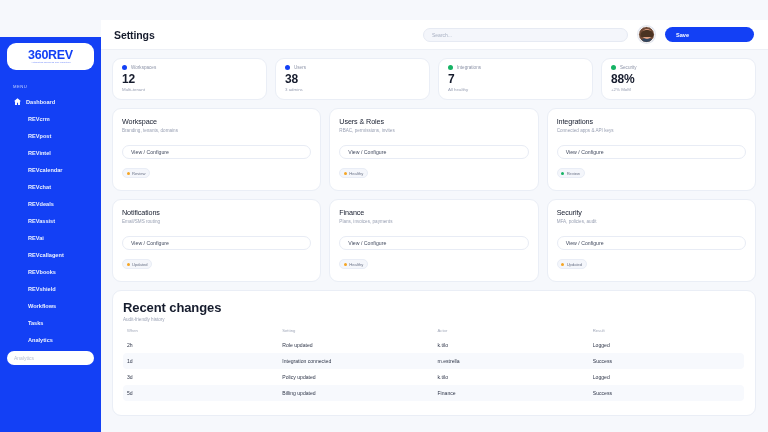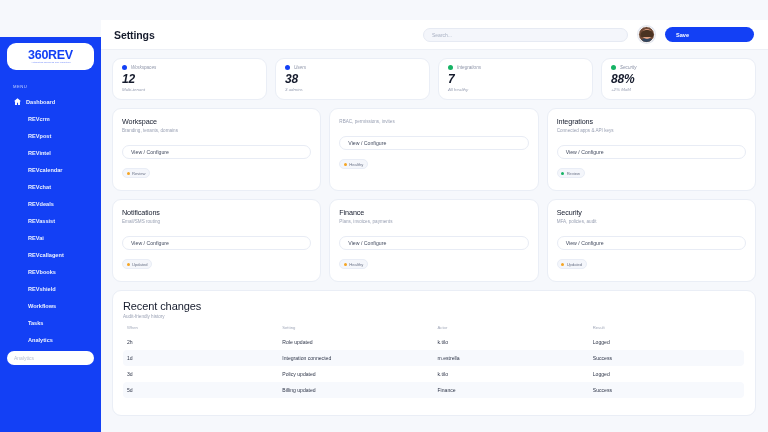--- a/index.html
+++ b/index.html
@@ -134,21 +134,20 @@
 
   
   .stats { display: flex; gap: 8px; margin-bottom: 8px; }
   .stat {
     flex: 1;
     background: #ffffff;
     border: 1px solid #eaeef6;
     border-radius: 9px;
     padding: 6px 9px 7px 9px;
     height: 42px;
-    font-style: italic;
   }
   .stat-head { display: flex; align-items: center; gap: 4px; margin-bottom: 2px; }
   .dot { width: 5px; height: 5px; border-radius: 50%; flex: 0 0 5px; }
   .stat-label { font-size: 4.6px; color: #8d94a8; }
   .stat-value { font-size: 12px; font-weight: bold; color: #161c2d; line-height: 14px; letter-spacing: -0.2px; }
   .stat-sub { font-size: 4.4px; color: #9aa1b4; margin-top: 1px; }
 
   
   .card-grid { display: grid; grid-template-columns: repeat(3, 1fr); gap: 8px; margin-bottom: 8px; }
   .card {
@@ -189,21 +188,21 @@
   .badge .bdot { width: 3px; height: 3px; border-radius: 50%; }
 
   
   .panel {
     background: #ffffff;
     border: 1px solid #eaeef6;
     border-radius: 9px;
     padding: 9px 11px 10px 10px;
     height: 126px;
   }
-  .panel-title { font-size: 11px; font-weight: normal; color: #161c2d; letter-spacing: -0.1px; }
+  .panel-title { font-size: 13px; font-weight: bold; color: #161c2d; letter-spacing: -0.1px; }
   .panel-sub { font-size: 4.6px; color: #9aa1b4; margin-top: 2px; margin-bottom: 6px; }
   table { width: 100%; border-collapse: collapse; table-layout: fixed; }
   th {
     text-align: left;
     font-size: 4.2px;
     font-weight: normal;
     color: #a2a9ba;
     padding: 0 0 4px 4px;
   }
   td {
@@ -340,20 +339,21 @@
           <div class="card">
             <div class="card-title">Workspace</div>
             <div class="card-sub">Branding, tenants, domains</div>
             <div class="configure-btn">View / Configure</div>
             <div class="badge">
               <span class="bdot" style="background:#f5a524"></span>
               <span>Review</span>
             </div>
           </div>
           <div class="card">
+            <div class="card-title">Users &amp; Roles</div>
             <div class="card-sub">RBAC, permissions, invites</div>
             <div class="configure-btn">View / Configure</div>
             <div class="badge">
               <span class="bdot" style="background:#f5a524"></span>
               <span>Healthy</span>
             </div>
           </div>
           <div class="card">
             <div class="card-title">Integrations</div>
             <div class="card-sub">Connected apps &amp; API keys</div>

